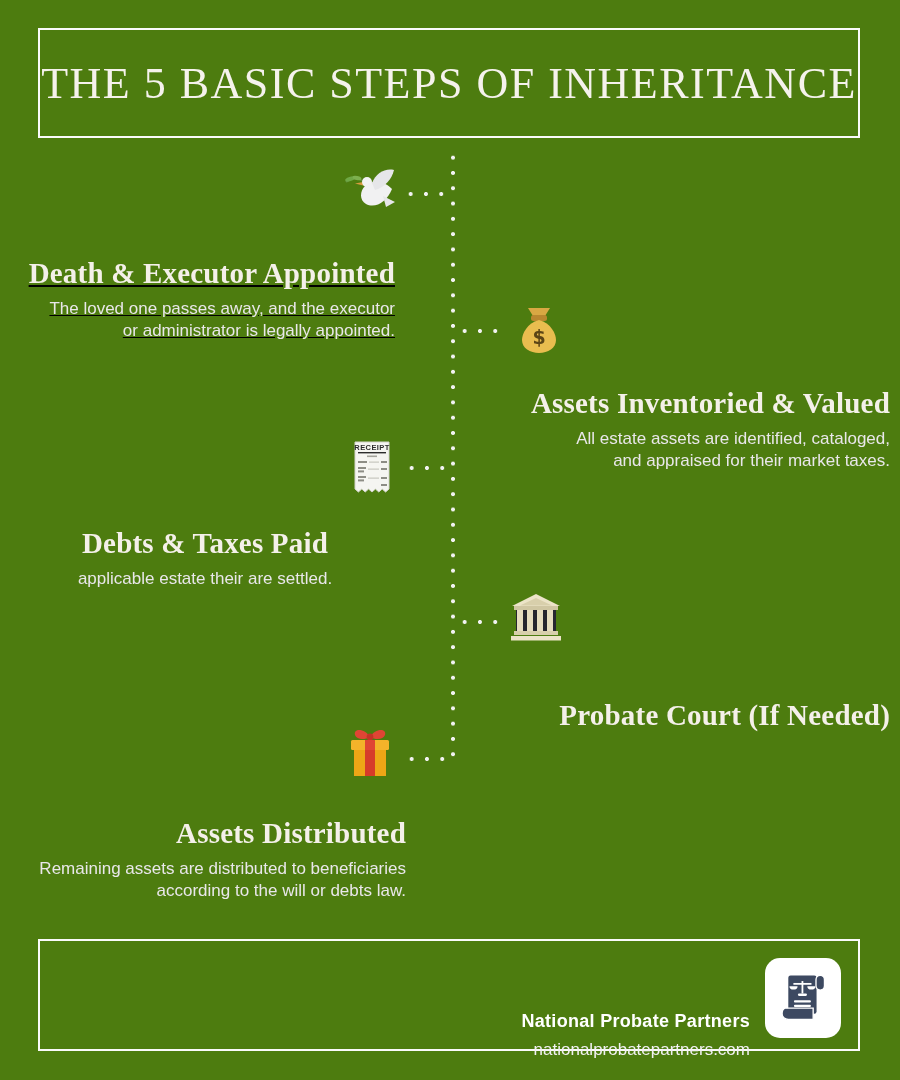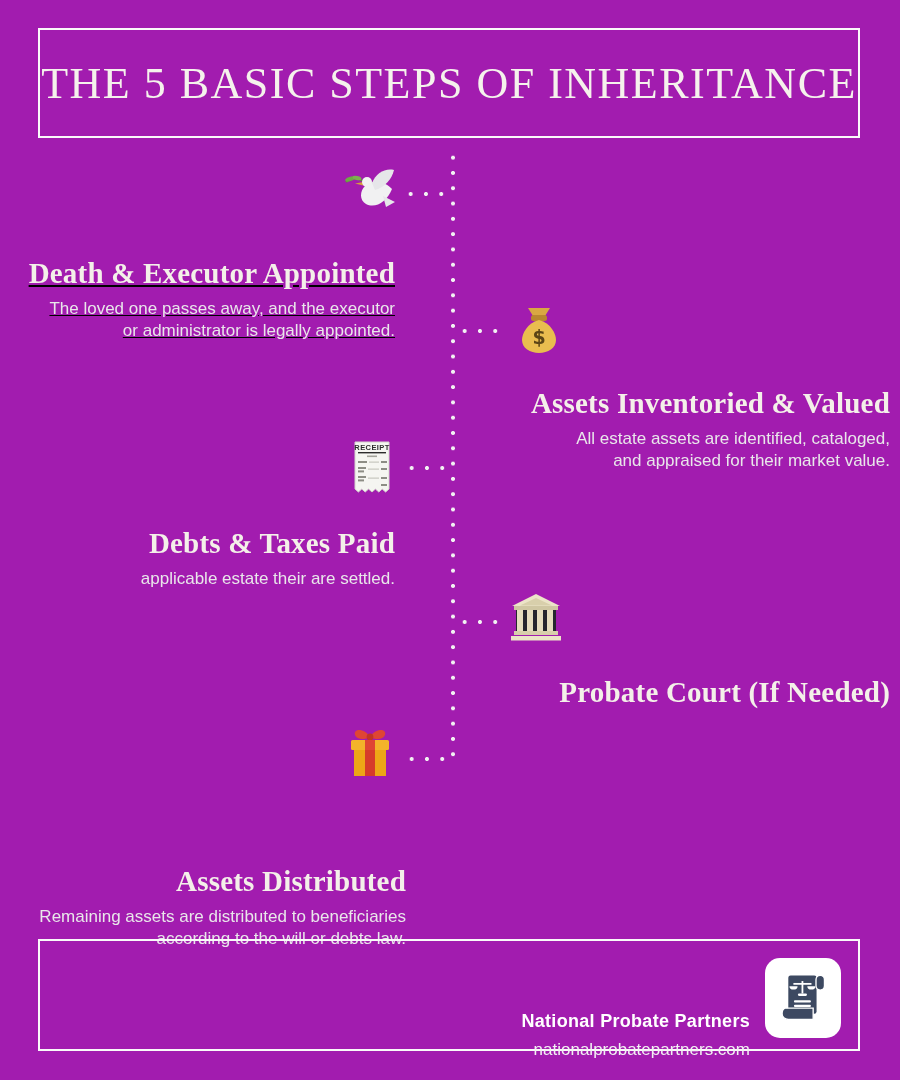--- a/index.html
+++ b/index.html
@@ -1,19 +1,19 @@
 <!DOCTYPE html>
 <html><head>
 <meta charset="utf-8">
 <style>
   * { margin:0; padding:0; box-sizing:border-box; }
   html,body { background:#14141e; }
   .poster {
     position:relative; width:900px; height:1080px;
-    background:#a21caf; overflow:hidden;
+    background:#4d7c0f; overflow:hidden;
     font-family:"Liberation Sans", sans-serif;
   }
   
   .title-box {
     position:absolute; left:38px; top:28px; width:822px; height:110px;
     border:2px solid #fafafa;
     display:flex; align-items:center; justify-content:center;
   }
   .title {
     font-family:"Liberation Serif", serif;
@@ -42,23 +42,23 @@
   .i-bag      { left:518px; top:307px; }
   .i-receipt  { left:352px; top:440px;text-align:right; }
   .i-building { left:510px; top:593px; }
   .i-gift     { left:344px; top:726px; }
   
   .step { position:absolute; }
   .step-left  { text-align:right; }
   .step-right { text-align:right; }
   .s1 { right:505px; top:256px; width:380px;text-decoration:underline; }
   .s2 { left:510px;  top:386px; width:380px; }
-  .s3 { right:505px; top:526px; width:380px; }
-  .s4 { left:510px;  top:675px; width:380px; }
-  .s5 { right:494px; top:816px; width:400px;margin-top:48px; }
+  .s3 { right:505px; top:526px; width:380px;text-align:center; }
+  .s4 { left:510px;  top:698px; width:380px; }
+  .s5 { right:494px; top:816px; width:400px; }
   .step-title {
     font-family:"Liberation Serif", serif; font-weight:700;
     font-size:29px; line-height:34px; letter-spacing:0.2px;
     color:#f4f0e9; margin-bottom:8px; white-space:nowrap;
   }
   .step-desc {
     font-size:17px; line-height:22px; color:#e9e7ea;
   }
   .step-desc div { white-space:nowrap; }
   
@@ -174,21 +174,21 @@
     <div class="step-desc">
       <div>The loved one passes away, and the executor</div>
       <div>or administrator is legally appointed.</div>
     </div>
   </div>
 
   <div class="step step-right s2">
     <div class="step-title">Assets Inventoried &amp; Valued</div>
     <div class="step-desc">
       <div>All estate assets are identified, cataloged,</div>
-      <div>and appraised for their market value.</div>
+      <div>and appraised for their market taxes.</div>
     </div>
   </div>
 
   <div class="step step-left s3">
     <div class="step-title">Debts &amp; Taxes Paid</div>
     <div class="step-desc">
       <div>applicable estate their are settled.</div>
     </div>
   </div>
 

